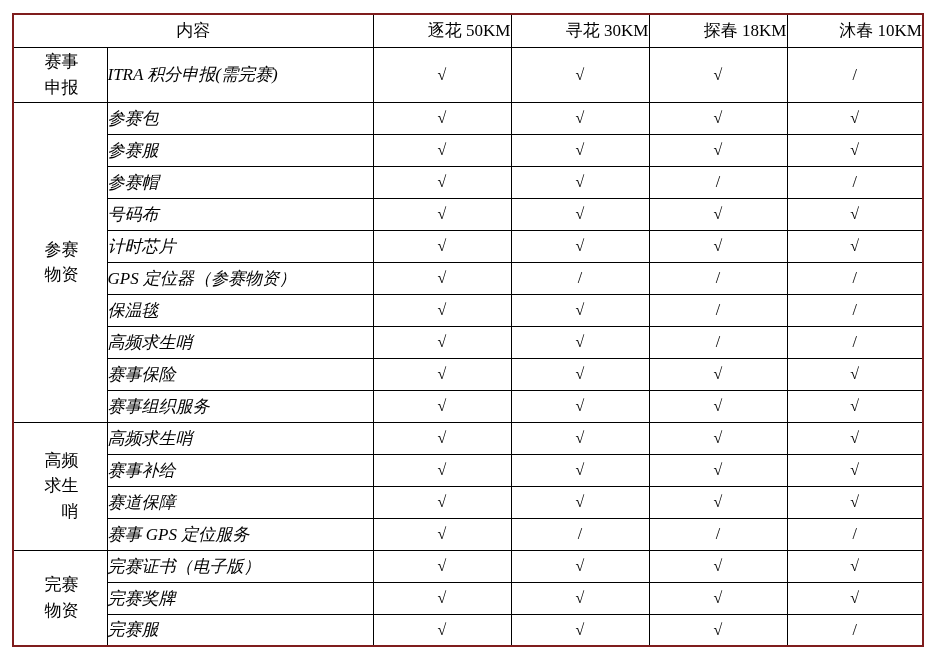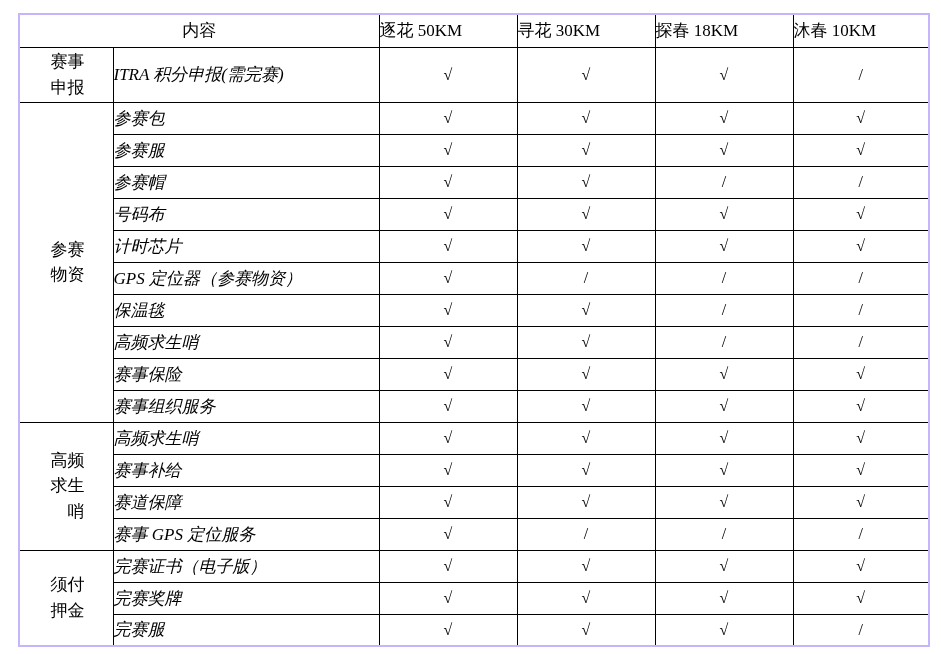--- a/index.html
+++ b/index.html
@@ -10,42 +10,42 @@
   .page {
     position: relative;
     width: 941px;
     height: 654px;
     background: #ffffff;
     font-family: "Liberation Serif", "DejaVu Serif", serif;
     color: #000000;
   }
   table.benefits {
     position: absolute;
-    left: 18px;
+    left: 12px;
     top: 13px;
     width: 910px;
     border-collapse: collapse;
     table-layout: fixed;
-    border: 2px solid #c4b5fd;
+    border: 2px solid #7f1d1d;
     font-size: 17px;
   }
   table.benefits th,
   table.benefits td {
     border: 1px solid #000000;
     padding: 0;
     vertical-align: middle;
     font-weight: normal;
     overflow: hidden;
   }
   thead tr { height: 33px; }
   tbody tr { height: 32px; }
   tbody tr.tall-row { height: 55px; }
 
   th.content-header { text-align: center; }
-  th.dist-header    { text-align: left; white-space: nowrap; }
+  th.dist-header    { text-align: right; white-space: nowrap; }
 
   td.group-cell {
     text-align: center;
     line-height: 1.5;
   }
   td.group-cell .group-label {
     display: inline-block;
     width: 2.15em;
     word-break: break-all;
     text-align: right;
@@ -186,21 +186,21 @@
           <td class="mark-cell">√</td>
         </tr>
         <tr>
           <td class="item-cell">赛事 GPS 定位服务</td>
           <td class="mark-cell">√</td>
           <td class="mark-cell">/</td>
           <td class="mark-cell">/</td>
           <td class="mark-cell">/</td>
         </tr>
         <tr>
-          <td class="group-cell" rowspan="3"><span class="group-label">须付押金</span></td>
+          <td class="group-cell" rowspan="3"><span class="group-label">完赛物资</span></td>
           <td class="item-cell">完赛证书（电子版）</td>
           <td class="mark-cell">√</td>
           <td class="mark-cell">√</td>
           <td class="mark-cell">√</td>
           <td class="mark-cell">√</td>
         </tr>
         <tr>
           <td class="item-cell">完赛奖牌</td>
           <td class="mark-cell">√</td>
           <td class="mark-cell">√</td>

